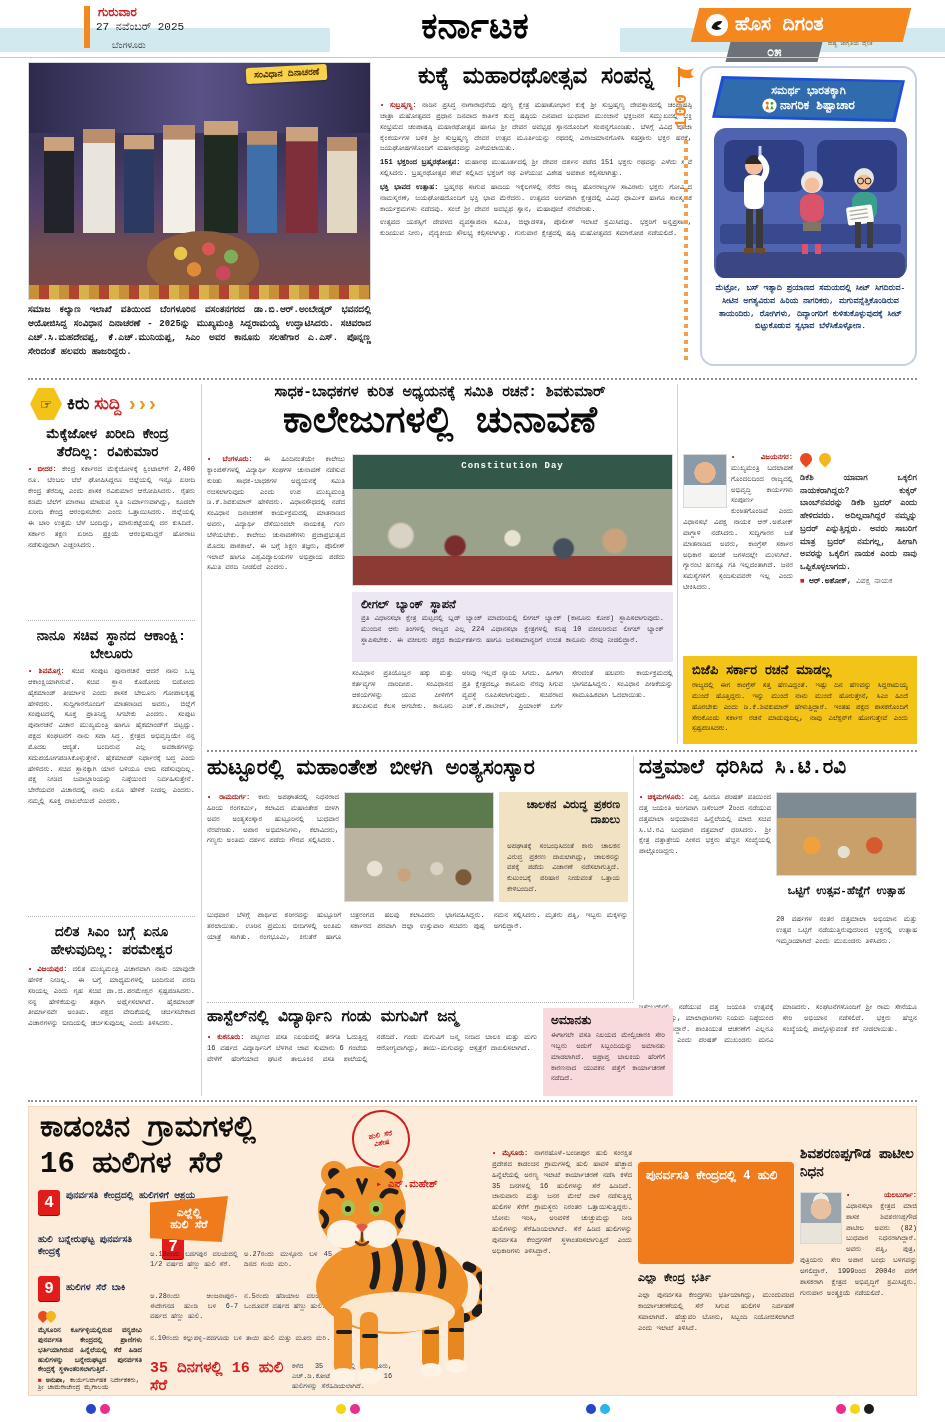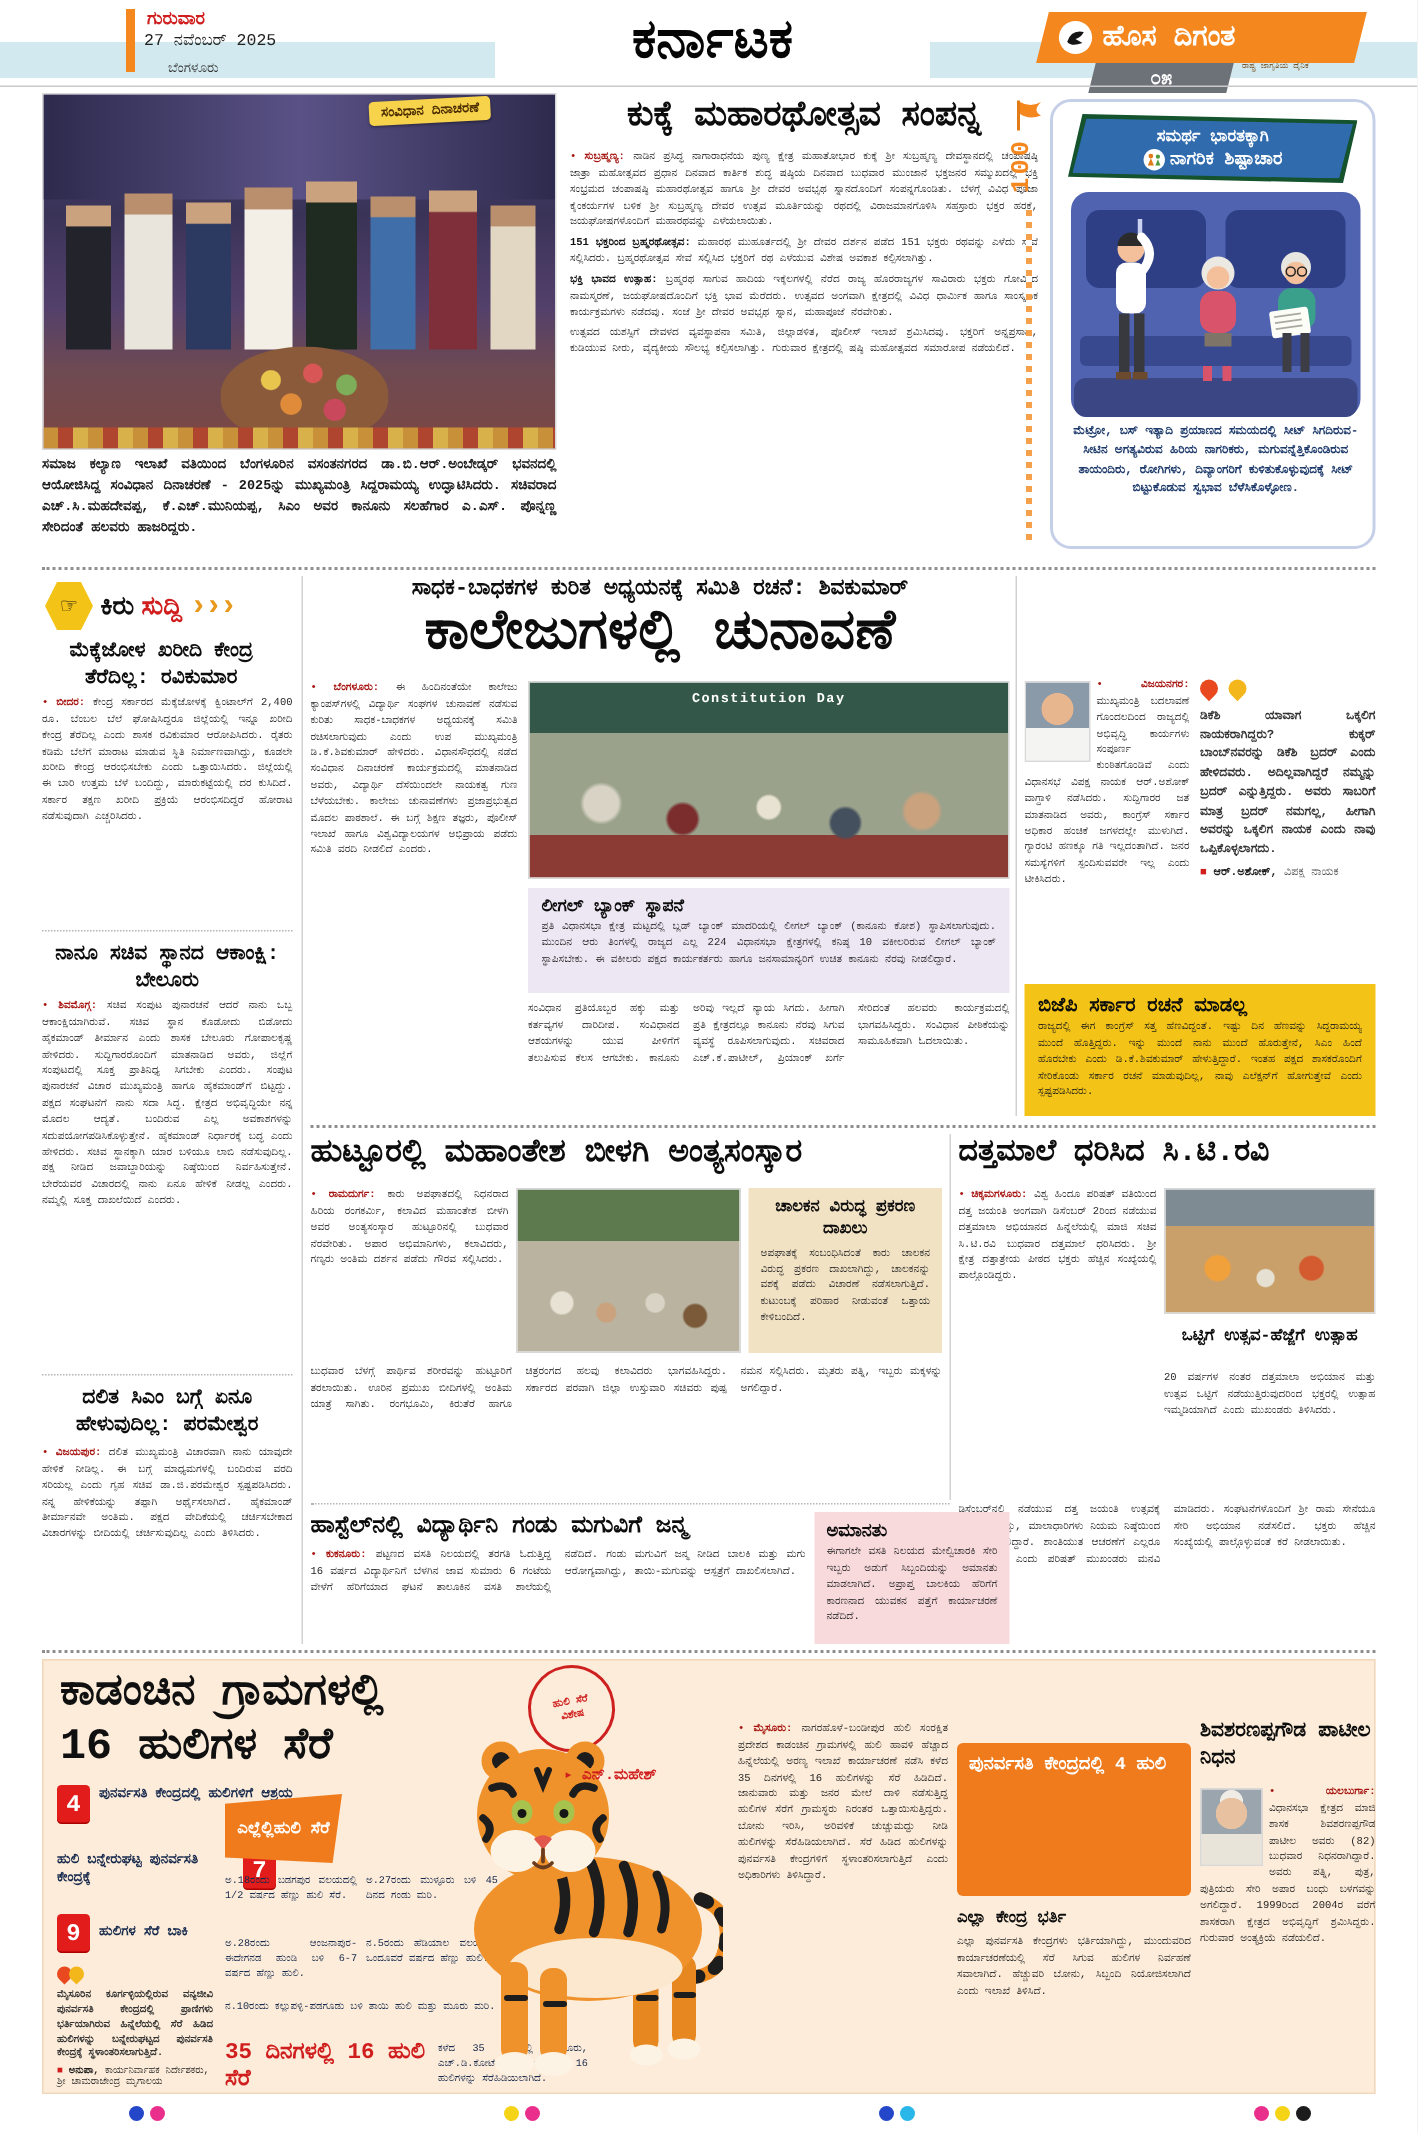--- a/index.html
+++ b/index.html
@@ -14,21 +14,21 @@
   .vr{width:1px;background:#d2d2d2}
   .cols2{column-count:2;column-gap:9px}
   .cols3{column-count:3;column-gap:9px}
   .hl{font-weight:700;color:#0d0d0d;letter-spacing:0}
   .photo{border:1px solid #d8d8d8;box-sizing:border-box}
   .numbadge{background:#e21b1b;color:#fff;font-weight:700;font-size:16px;width:22px;height:25px;
             display:flex;align-items:center;justify-content:center;border-radius:3px;box-shadow:0 1px 0 #a00}
   .statlbl{font-size:9px;font-weight:700;color:#16294d;line-height:1.35}
   .qdot{display:inline-block;width:12px;height:12px;border-radius:50% 50% 50% 0;transform:rotate(-45deg)}
   .tl-item{font-size:6.8px;line-height:1.45;color:#16294d;text-align:justify}
-  .banner-o{background:#14532d;clip-path:polygon(5% 0,100% 9%,95% 100%,0 91%);padding:3px}
+  .banner-o{background:#1d4ed8;clip-path:polygon(5% 0,100% 9%,95% 100%,0 91%);padding:3px}
   .banner-i{background:#2f6bad;clip-path:polygon(5% 0,100% 9%,95% 100%,0 91%);height:100%;
             display:flex;flex-direction:column;align-items:center;justify-content:center;gap:1px}
   .skewbox{transform:skewX(-14deg)}
   .unskew{transform:skewX(14deg)}
 </style>
 </head>
 <body>
 
 <div class="page">
 
@@ -219,21 +219,21 @@
   <div class="abs bt" style="left:207px;top:792px;width:132px;height:114px">
     <span class="dl">ರಾಮದುರ್ಗ:</span> <span>ಕಾರು ಅಪಘಾತದಲ್ಲಿ ನಿಧನರಾದ ಹಿರಿಯ ರಂಗಕರ್ಮಿ, ಕಲಾವಿದ ಮಹಾಂತೇಶ ಬೀಳಗಿ ಅವರ ಅಂತ್ಯಸಂಸ್ಕಾರ ಹುಟ್ಟೂರಿನಲ್ಲಿ ಬುಧವಾರ ನೆರವೇರಿತು. ಅಪಾರ ಅಭಿಮಾನಿಗಳು, ಕಲಾವಿದರು, ಗಣ್ಯರು ಅಂತಿಮ ದರ್ಶನ ಪಡೆದು ಗೌರವ ಸಲ್ಲಿಸಿದರು.</span>
   </div>
   <div class="abs photo" style="left:344px;top:792px;width:150px;height:110px;background:
       radial-gradient(circle at 20% 70%,#e7e2d4 0 5%,transparent 6%),
       radial-gradient(circle at 40% 76%,#caa27e 0 5%,transparent 6%),
       radial-gradient(circle at 62% 70%,#d8d3c4 0 5%,transparent 6%),
       radial-gradient(circle at 80% 78%,#7b5a3a 0 5%,transparent 6%),
       linear-gradient(180deg,#5d7a4e 0 32%,#b9b3a0 32% 100%)"></div>
   <div class="abs" style="left:499px;top:792px;width:129px;height:110px;background:#f2e2c4;box-sizing:border-box;padding:6px 8px">
-    <div class="hl" style="font-size:11px;text-align:center;line-height:1.35;margin-bottom:3px">ಚಾಲಕನ ವಿರುದ್ಧ ಪ್ರಕರಣ ದಾಖಲು</div>
+    <div class="hl" style="font-size:11px;text-align:right;line-height:1.35;margin-bottom:13px">ಚಾಲಕನ ವಿರುದ್ಧ ಪ್ರಕರಣ ದಾಖಲು</div>
     <div class="bt" style="height:68px">ಅಪಘಾತಕ್ಕೆ ಸಂಬಂಧಿಸಿದಂತೆ ಕಾರು ಚಾಲಕನ ವಿರುದ್ಧ ಪ್ರಕರಣ ದಾಖಲಾಗಿದ್ದು, ಚಾಲಕನನ್ನು ವಶಕ್ಕೆ ಪಡೆದು ವಿಚಾರಣೆ ನಡೆಸಲಾಗುತ್ತಿದೆ. ಕುಟುಂಬಕ್ಕೆ ಪರಿಹಾರ ನೀಡುವಂತೆ ಒತ್ತಾಯ ಕೇಳಿಬಂದಿದೆ.</div>
   </div>
   <div class="abs bt cols3" style="left:207px;top:910px;width:421px;height:86px">ಬುಧವಾರ ಬೆಳಗ್ಗೆ ಪಾರ್ಥಿವ ಶರೀರವನ್ನು ಹುಟ್ಟೂರಿಗೆ ತರಲಾಯಿತು. ಊರಿನ ಪ್ರಮುಖ ಬೀದಿಗಳಲ್ಲಿ ಅಂತಿಮ ಯಾತ್ರೆ ಸಾಗಿತು. ರಂಗಭೂಮಿ, ಕಿರುತೆರೆ ಹಾಗೂ ಚಿತ್ರರಂಗದ ಹಲವು ಕಲಾವಿದರು ಭಾಗವಹಿಸಿದ್ದರು. ಸರ್ಕಾರದ ಪರವಾಗಿ ಜಿಲ್ಲಾ ಉಸ್ತುವಾರಿ ಸಚಿವರು ಪುಷ್ಪ ನಮನ ಸಲ್ಲಿಸಿದರು. ಮೃತರು ಪತ್ನಿ, ಇಬ್ಬರು ಮಕ್ಕಳನ್ನು ಅಗಲಿದ್ದಾರೆ.</div>
 
   <div class="abs hl" style="left:639px;top:756px;width:278px;font-size:20px;font-weight:900">ದತ್ತಮಾಲೆ ಧರಿಸಿದ ಸಿ.ಟಿ.ರವಿ</div>
   <div class="abs bt" style="left:639px;top:792px;width:132px;height:204px">
     <span class="dl">ಚಿಕ್ಕಮಗಳೂರು:</span> <span>ವಿಶ್ವ ಹಿಂದೂ ಪರಿಷತ್ ವತಿಯಿಂದ ದತ್ತ ಜಯಂತಿ ಅಂಗವಾಗಿ ಡಿಸೆಂಬರ್ 2ರಿಂದ ನಡೆಯುವ ದತ್ತಮಾಲಾ ಅಭಿಯಾನದ ಹಿನ್ನೆಲೆಯಲ್ಲಿ ಮಾಜಿ ಸಚಿವ ಸಿ.ಟಿ.ರವಿ ಬುಧವಾರ ದತ್ತಮಾಲೆ ಧರಿಸಿದರು. ಶ್ರೀ ಕ್ಷೇತ್ರ ದತ್ತಾತ್ರೇಯ ಪೀಠದ ಭಕ್ತರು ಹೆಚ್ಚಿನ ಸಂಖ್ಯೆಯಲ್ಲಿ ಪಾಲ್ಗೊಂಡಿದ್ದರು.</span>
   </div>
   <div class="abs photo" style="left:776px;top:792px;width:141px;height:84px;background:
       radial-gradient(circle at 25% 64%,#f0a13c 0 7%,transparent 8%),
@@ -278,21 +278,21 @@
     <span class="numbadge">9</span>
     <span class="statlbl" style="width:140px;padding-top:6px">ಹುಲಿಗಳ ಸೆರೆ ಬಾಕಿ</span>
   </div>
 
   <div class="abs" style="left:38px;top:1308px;width:104px">
     <span class="qdot" style="background:#e8491e;width:10px;height:10px"></span><span class="qdot" style="background:#f3b61b;width:10px;height:10px;margin-left:-2px"></span>
     <div style="font-size:6.8px;font-weight:700;color:#333;line-height:1.45;text-align:justify">ಮೈಸೂರಿನ ಕೂರ್ಗಳ್ಳಿಯಲ್ಲಿರುವ ವನ್ಯಜೀವಿ ಪುನರ್ವಸತಿ ಕೇಂದ್ರದಲ್ಲಿ ಪ್ರಾಣಿಗಳು ಭರ್ತಿಯಾಗಿರುವ ಹಿನ್ನೆಲೆಯಲ್ಲಿ ಸೆರೆ ಹಿಡಿದ ಹುಲಿಗಳನ್ನು ಬನ್ನೇರುಘಟ್ಟದ ಪುನರ್ವಸತಿ ಕೇಂದ್ರಕ್ಕೆ ಸ್ಥಳಾಂತರಿಸಲಾಗುತ್ತಿದೆ.</div>
     <div style="font-size:6.5px;margin-top:2px"><span style="color:#d01e1e">■ </span><b>ಅನುಪಾ,</b> <span>ಕಾರ್ಯನಿರ್ವಾಹಕ ನಿರ್ದೇಶಕರು, ಶ್ರೀ ಚಾಮರಾಜೇಂದ್ರ ಮೃಗಾಲಯ</span></div>
   </div>
 
-  <div class="abs" style="left:150px;top:1196px;width:78px;height:46px;background:#f07b1d;clip-path:polygon(0 14%,100% 0,92% 100%,0 92%);display:flex;flex-direction:row;align-items:center;justify-content:center">
+  <div class="abs" style="left:150px;top:1196px;width:78px;height:46px;background:#f07b1d;clip-path:polygon(0 14%,100% 0,92% 100%,0 92%);display:flex;flex-direction:column;align-items:center;justify-content:center">
     <span style="color:#fff;font-size:11px;font-weight:800">ಎಲ್ಲೆಲ್ಲಿ</span>
     <span style="color:#fff;font-size:11px;font-weight:800">ಹುಲಿ ಸೆರೆ</span>
   </div>
   <div class="abs tl-item" style="left:150px;top:1250px;width:88px">ಅ.18ರಂದು ಬಡಗಪುರ ವಲಯದಲ್ಲಿ 1/2 ವರ್ಷದ ಹೆಣ್ಣು ಹುಲಿ ಸೆರೆ.</div>
   <div class="abs tl-item" style="left:244px;top:1250px;width:88px">ಅ.27ರಂದು ಮುಳ್ಳೂರು ಬಳಿ 45 ದಿನದ ಗಂಡು ಮರಿ.</div>
   <div class="abs tl-item" style="left:150px;top:1292px;width:88px">ಅ.28ರಂದು ಆಂಜನಾಪುರ-ಈದೇಗನಡ ಹುಂಡಿ ಬಳಿ 6-7 ವರ್ಷದ ಹೆಣ್ಣು ಹುಲಿ.</div>
   <div class="abs tl-item" style="left:244px;top:1292px;width:88px">ನ.5ರಂದು ಹೆಡಿಯಾಲ ವಲಯದಲ್ಲಿ ಒಂದೂವರೆ ವರ್ಷದ ಹೆಣ್ಣು ಹುಲಿ.</div>
   <div class="abs tl-item" style="left:150px;top:1334px;width:182px">ನ.10ರಂದು ಕಲ್ಲುಪಳ್ಳಿ-ಪಡಗೂಡು ಬಳಿ ತಾಯಿ ಹುಲಿ ಮತ್ತು ಮೂರು ಮರಿ.</div>
   <div class="abs hl" style="left:150px;top:1360px;width:136px;font-size:15px;font-weight:900;color:#d01e1e;line-height:1.2">35 ದಿನಗಳಲ್ಲಿ 16 ಹುಲಿ ಸೆರೆ</div>
   <div class="abs tl-item" style="left:292px;top:1362px;width:100px">ಕಳೆದ 35 ದಿನಗಳಲ್ಲಿ ಸರಗೂರು, ಎಚ್.ಡಿ.ಕೋಟೆ ವ್ಯಾಪ್ತಿಯಲ್ಲಿ ಒಟ್ಟು 16 ಹುಲಿಗಳನ್ನು ಸೆರೆಹಿಡಿಯಲಾಗಿದೆ.</div>

